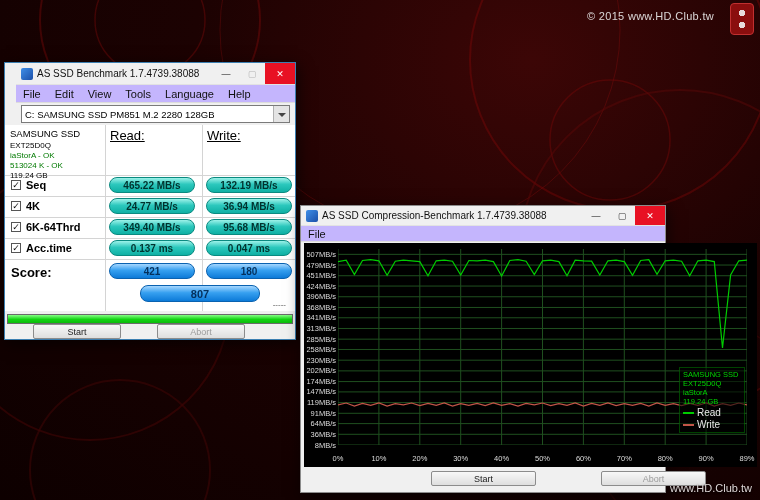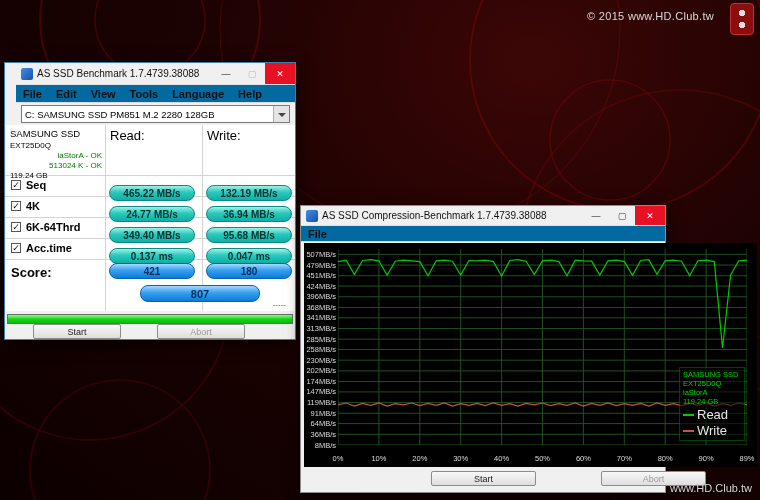--- a/index.html
+++ b/index.html
@@ -21,46 +21,46 @@
 
   
   .win { position:absolute; background:#f0f0f0; box-shadow:2px 4px 14px rgba(0,0,0,.65); }
   .titlebar { height:22px; background:#f0f0f0; display:flex; align-items:center; border-bottom:1px solid #e2e2e2; }
   .app-icon { width:12px; height:12px; margin:0 4px 0 5px; background:linear-gradient(135deg,#3f8fe8,#1b4fa8); border-radius:2px; flex:0 0 auto; }
   .title { font-size:10px; color:#111; white-space:nowrap; overflow:hidden; flex:1 1 auto; }
   .caption-btns { display:flex; height:100%; flex:0 0 auto; }
   .cbtn { width:26px; height:100%; display:flex; align-items:center; justify-content:center; font-size:9px; color:#333; }
   .cbtn.disabled { color:#b5b5b5; }
   .cbtn.close { background:#e81123; color:#fff; width:30px; }
-  .menubar { height:18px; background:#0369a1; display:flex; align-items:center; border-bottom:1px solid #dcdcdc;font-weight:bold; }
+  .menubar { height:18px; background:#c4b5fd; display:flex; align-items:center; border-bottom:1px solid #dcdcdc; }
   .menubar span { font-size:11px; color:#111; padding:0 7px; }
   .btn { font-family:inherit; font-size:10px; color:#222; background:linear-gradient(#f8f8f8,#dedede); border:1px solid #8c8c8c; border-radius:2px; }
   .btn.disabled { color:#9c9c9c; }
 
   
   .w1 { left:4px; top:62px; width:292px; height:278px; border:1px solid #3c7fb1; z-index:2;padding-left:11px; }
   .combo-row { height:22px; padding:2px 5px; }
   .combo { position:relative; height:18px; background:#fff; border:1px solid #7a7a7a; display:flex; align-items:center; }
   .combo-text { font-size:9.5px; padding-left:3px; color:#000; flex:1; white-space:nowrap; overflow:hidden; }
   .combo-arrow { width:16px; height:100%; background:#e4e4e4; border-left:1px solid #b0b0b0; position:relative; }
   .combo-arrow:after { content:""; position:absolute; left:4px; top:7px; border:4px solid transparent; border-top-color:#444; }
   .w1-content { position:absolute; left:0; top:62px; width:100%; height:186px; background:#fff; }
   .vline { position:absolute; top:0; bottom:0; width:1px; background:#d4d4d4; }
   .hline { position:absolute; left:0; right:0; height:1px; background:#d4d4d4; }
   .drive-info { position:absolute; left:5px; top:3px; width:92px; }
   .di-model { font-size:9.5px; color:#000; margin-bottom:2px; }
   .di-s { font-size:8px; line-height:10px; color:#000; }
-  .di-ok { color:#007a00;text-align:right; }
-  .col-header { position:absolute; top:3px; font-size:13px; color:#000; }
+  .di-ok { color:#007a00; }
+  .col-header { position:absolute; top:3px; font-size:13px; color:#000;text-decoration:underline; }
   .bench-row { position:absolute; left:0; width:100%; height:21px; }
   .cb { position:absolute; left:6px; top:5px; width:10px; height:10px; background:#fff; border:1px solid #555; font-size:9px; line-height:9px; text-align:center; color:#111; }
   .cb i { font-style:normal; }
   .rlabel { position:absolute; left:21px; top:4px; font-size:11px; font-weight:bold; color:#000; }
   .pill { position:absolute; height:16px; line-height:15px; text-align:center; font-size:10px; font-weight:bold; border-radius:8px; }
-  .pill.cyan { width:86px; top:10px; color:#00322e; background:linear-gradient(#9df2e9,#2cc8bd 45%,#0fb0a4); border:1px solid #0a8a80; }
+  .pill.cyan { width:86px; top:2px; color:#00322e; background:linear-gradient(#9df2e9,#2cc8bd 45%,#0fb0a4); border:1px solid #0a8a80; }
   .pill.blue { color:#04305c; background:linear-gradient(#a6d7ff,#36a0f0 45%,#0c7ad8); border:1px solid #0a62b0; }
   .p-read { left:104px; }
   .p-write { left:201px; }
   .score-label { position:absolute; left:6px; top:140px; font-size:13px; font-weight:bold; color:#000; }
   .time-text { position:absolute; right:9px; bottom:2px; font-size:8px; color:#555; }
   .progress { position:absolute; left:2px; right:2px; top:251px; height:10px; border:1px solid #6a6a6a; background:#e8e8e8; }
   .progress-fill { width:100%; height:100%; background:linear-gradient(#86ff86,#12d412 55%,#0cbb0c); }
   .btnrow { position:absolute; left:0; right:0; bottom:0; height:15px; }
   .btnrow .btn { position:absolute; width:88px; height:15px; font-size:9px; top:0; }
 
@@ -72,21 +72,21 @@
   .plot { position:absolute; left:34px; top:6px; width:409px; height:196px; }
   .plot svg { position:absolute; left:0; top:0; }
   .ylab { position:absolute; right:1px; font-size:7.5px; color:#dcdcdc; white-space:nowrap; }
   .y-labels { position:absolute; left:0; top:0; width:33px; height:100%; }
   .x-labels { position:absolute; left:0; bottom:0; height:18px; width:100%; }
   .xlab { position:absolute; top:5px; transform:translateX(-50%); font-size:7.5px; color:#dcdcdc; }
   .legend { position:absolute; right:2px; top:118px; width:66px; border:1px solid rgba(0,190,0,.35); padding:2px 3px; background:rgba(0,0,0,.55); }
   .lg-line { font-size:7.5px; line-height:9px; color:#00d400; white-space:nowrap; overflow:hidden; }
   .lg-series { display:flex; align-items:center; gap:3px; margin-top:1px; }
   .lg-series .sw { width:11px; height:2px; display:inline-block; }
-  .lg-series .lbl { font-size:13px; color:#e8e8e8; }
+  .lg-series .lbl { font-size:10px; color:#e8e8e8; }
   .btnrow2 { position:absolute; left:0; right:0; bottom:0; height:25px; }
   .btnrow2 .btn { position:absolute; width:105px; height:15px; top:4px; font-size:9px; }
 </style>
 </head>
 <body>
 
 <svg class="bg" width="760" height="500" viewBox="0 0 760 500">
   <circle cx="150" cy="20" r="110" fill="none" stroke="#c01010" stroke-opacity="0.25" stroke-width="2"></circle>
   <circle cx="150" cy="20" r="55" fill="none" stroke="#a00d0d" stroke-opacity="0.3" stroke-width="1.5"></circle>
   <circle cx="420" cy="30" r="200" fill="none" stroke="#d41414" stroke-opacity="0.2" stroke-width="1"></circle>

